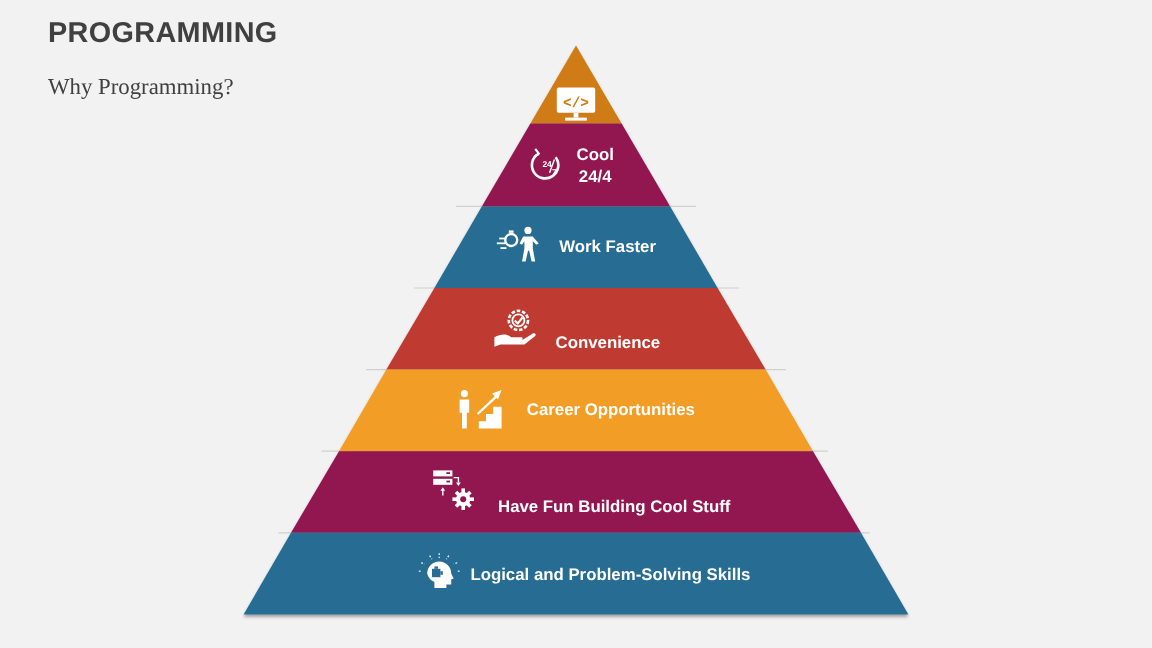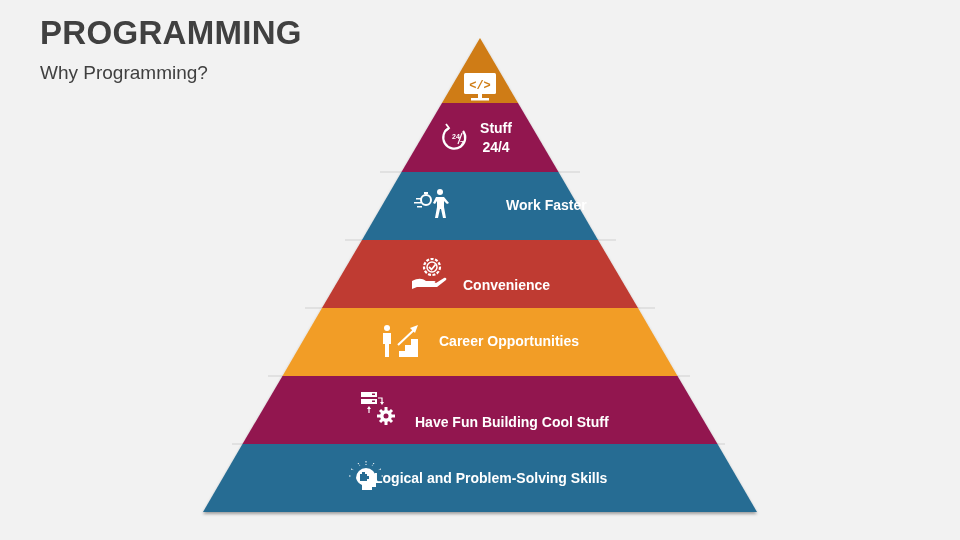--- a/index.html
+++ b/index.html
@@ -1,18 +1,18 @@
 <!DOCTYPE html>
 <html><head>
 <meta charset="utf-8">
 <style>
   html,body{margin:0;padding:0;}
   body{width:960px;height:540px;background:#f2f2f2;position:relative;overflow:hidden;font-family:"Liberation Sans",sans-serif;}
-  .title{position:absolute;left:40px;top:14px;font-size:33px;font-weight:bold;color:#404040;letter-spacing:0.3px;font-family:"Liberation Sans",sans-serif;}
-  .subtitle{position:absolute;left:40px;top:62px;font-size:19px;color:#404040;font-family:Liberation Sans, sans-serif;}
+  .title{position:absolute;left:40px;top:14px;font-size:24px;font-weight:bold;color:#404040;letter-spacing:0.3px;font-family:"Liberation Sans",sans-serif;}
+  .subtitle{position:absolute;left:40px;top:62px;font-size:19px;color:#404040;font-family:Liberation Serif, serif;}
   svg.pyr{position:absolute;left:0;top:0;}
   .label{position:absolute;color:#fff;font-weight:bold;font-size:14px;white-space:nowrap;font-family:"Liberation Sans",sans-serif;}
 </style>
 </head>
 <body>
 
 <div class="title">PROGRAMMING</div>
 <div class="subtitle">Why Programming?</div>
 
 <svg class="pyr" width="960" height="540" viewBox="0 0 960 540">
@@ -110,20 +110,20 @@
       <line x1="374" y1="463" x2="372" y2="466"></line>
       <line x1="351" y1="469" x2="354" y2="470"></line>
       <line x1="381" y1="469" x2="378" y2="470"></line>
       <line x1="349" y1="476" x2="352" y2="476"></line>
       <line x1="383" y1="476" x2="380" y2="476"></line>
     </g>
   </g>
 </svg>
 
 <div class="label" style="left:466px;top:119px;width:60px;text-align:center;line-height:19px;">
-  <div>Stuff</div>
+  <div>Cool</div>
   <div>24/4</div>
 </div>
-<div class="label" style="left:466px;top:197px;margin-left:40px;">Work Faster</div>
+<div class="label" style="left:466px;top:197px;">Work Faster</div>
 <div class="label" style="left:463px;top:265px;margin-top:12px;">Convenience</div>
 <div class="label" style="left:439px;top:333px;text-align:right;">Career Opportunities</div>
 <div class="label" style="left:415px;top:414px;">Have Fun Building Cool Stuff</div>
-<div class="label" style="left:374px;top:470px;">Logical and Problem-Solving Skills</div>
+<div class="label" style="left:392px;top:470px;">Logical and Problem-Solving Skills</div>
 
 </body></html>

